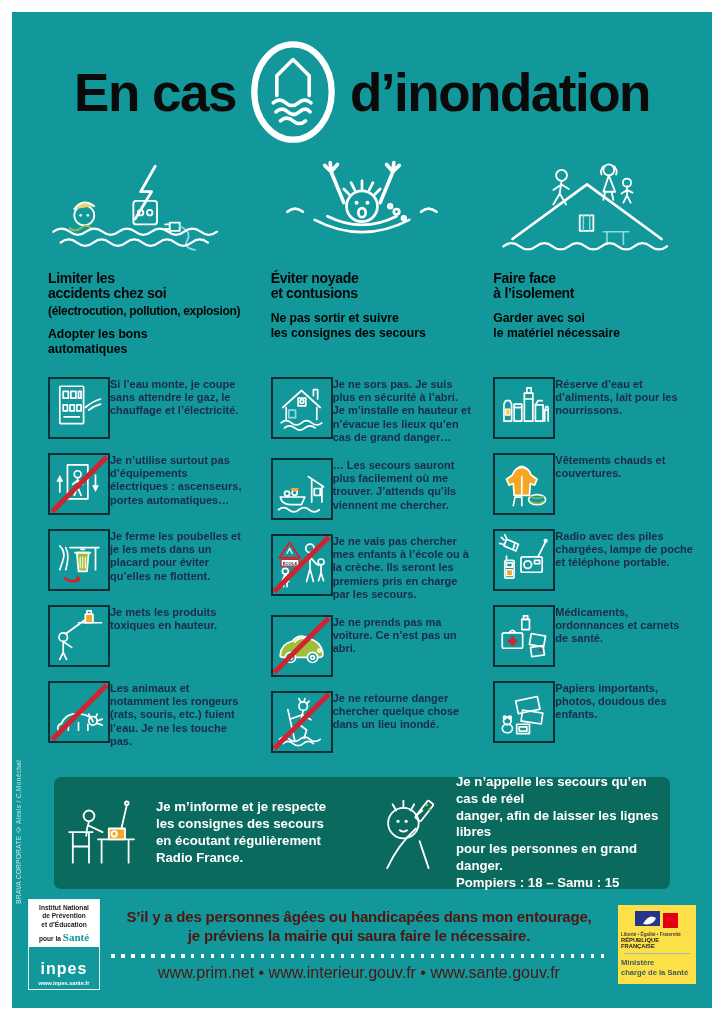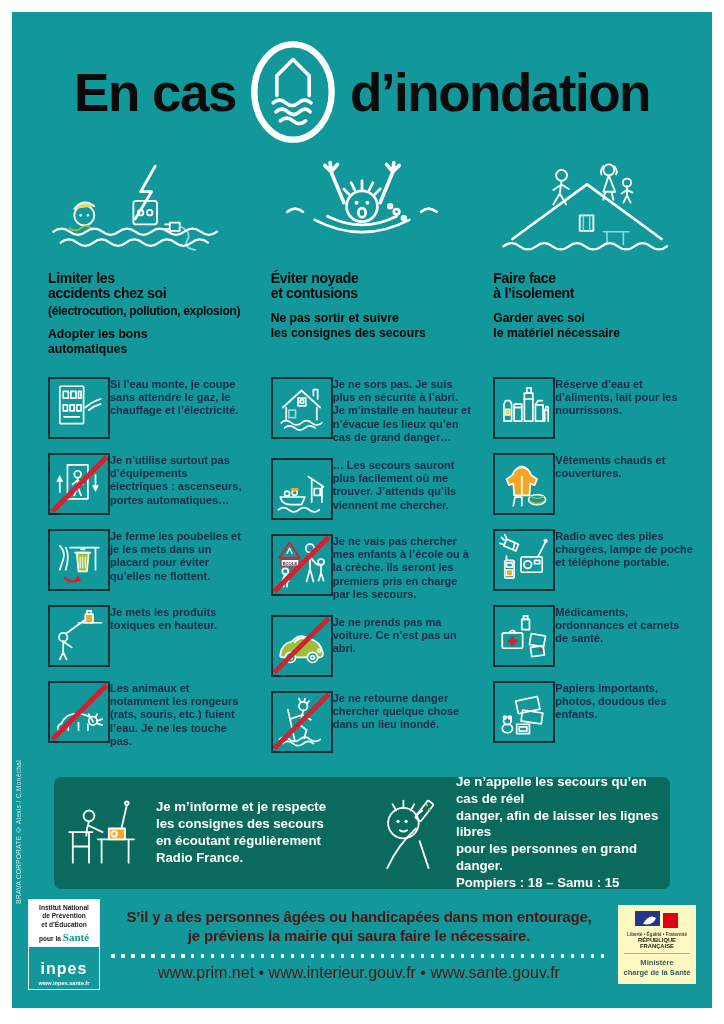--- a/index.html
+++ b/index.html
@@ -43,21 +43,21 @@
   .ftr{display:flex;align-items:center;margin:10px 16px 0;gap:9px}
   .inpes{width:70px;background:#fff;flex:0 0 auto;font-weight:bold;overflow:hidden;border:1px solid #e7f4f4}
   .inpes-top{padding:4px 2px 3px;font-size:6.6px;line-height:1.3;color:#222;text-align:center}
   .inpes-sante{color:#12989a;font-family:"Liberation Serif",serif;font-size:11px}
   .inpes-brand{background:#12989a;color:#ffffff;font-size:16px;text-align:center;letter-spacing:1px;padding:13px 0 0}
   .inpes-url{background:#12989a;color:#fff;font-size:5.6px;text-align:center;padding:2px 0 3px}
   .fctr{flex:1;text-align:center}
   .msg{font-size:15px;font-weight:bold;color:#4f1511;line-height:1.3;white-space:pre-line;letter-spacing:-0.2px}
   .dots{height:4px;margin:8px 2px 6px;background-image:repeating-linear-gradient(90deg,#fff 0 3.5px,transparent 3.5px 10px)}
   .sites{font-size:16px;font-weight:normal;color:#4f1511}
-  .ministry{width:78px;background:#fef9c3;flex:0 0 auto;text-align:center;padding:5px 3px 6px;box-sizing:border-box}
+  .ministry{width:78px;background:#fde047;flex:0 0 auto;text-align:left;padding:5px 3px 6px;box-sizing:border-box}
   .flag{display:block;margin:0 auto}
   .motto{font-size:4.6px;font-weight:bold;color:#444;margin-top:2px}
   .republic{font-size:5.8px;font-weight:bold;color:#1a1a1a;text-transform:uppercase}
   .mdiv{border-top:1px solid #9bb;margin:4px 3px}
   .mname{font-size:7.6px;font-weight:bold;color:#3c5b5e;line-height:1.35;white-space:pre-line}
 
   .credit{position:absolute;left:3px;bottom:104px;writing-mode:vertical-rl;transform:rotate(180deg);font-size:6.4px;color:#cfeaea;letter-spacing:.4px}
 </style>
 </head>
 <body>

